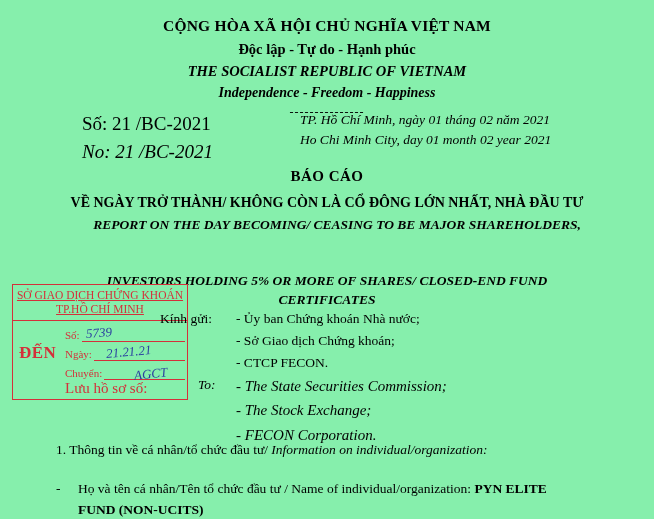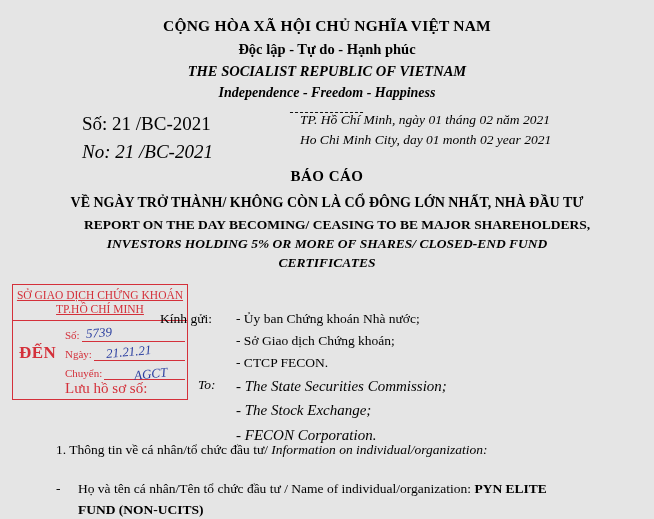--- a/index.html
+++ b/index.html
@@ -12,21 +12,21 @@
     height: 519px;
     position: relative;
     overflow: hidden;
     font-family: "Liberation Serif", serif;
     color: #000000;
   }
   .page {
     position: relative;
     width: 654px;
     height: 519px;
-    background: #e5e5e5;
+    background: #86efac;
   }
 
   
   .hdr {
     position: absolute;
     left: 0;
     top: 16px;
     width: 654px;
     text-align: center;
     line-height: 1.35;
@@ -63,22 +63,22 @@
   .title {
     position: absolute;
     left: 0; top: 166px;
     width: 654px;
     text-align: center;
     line-height: 1.42;
   }
   .title .t1 { font-size: 15px; font-weight: bold; letter-spacing: .5px; }
   .title .t2 { font-size: 14px; font-weight: bold; margin-top: 6px; }
   .title .t3 { font-size: 14px; font-weight: bold; }
-  .title .t4 { font-size: 13.5px; font-weight: bold; margin-top: 2px; padding-left: 20px; }
-  .title .t5 { font-size: 13.5px; font-weight: bold; font-style: italic; }
+  .title .t4 { font-size: 13.5px; font-weight: bold; font-style: italic; margin-top: 2px; padding-left: 20px; }
+  .title .t5 { font-size: 13.5px; font-weight: bold; font-style: italic; margin-top: 37px; }
   .title .t6 { font-size: 13.5px; font-weight: bold; font-style: italic; }
 
   
   .stamp {
     position: absolute;
     left: 12px; top: 284px;
     width: 176px; height: 116px;
     border: 1.6px solid #d4303a;
     color: #d4303a;
     box-sizing: border-box;

